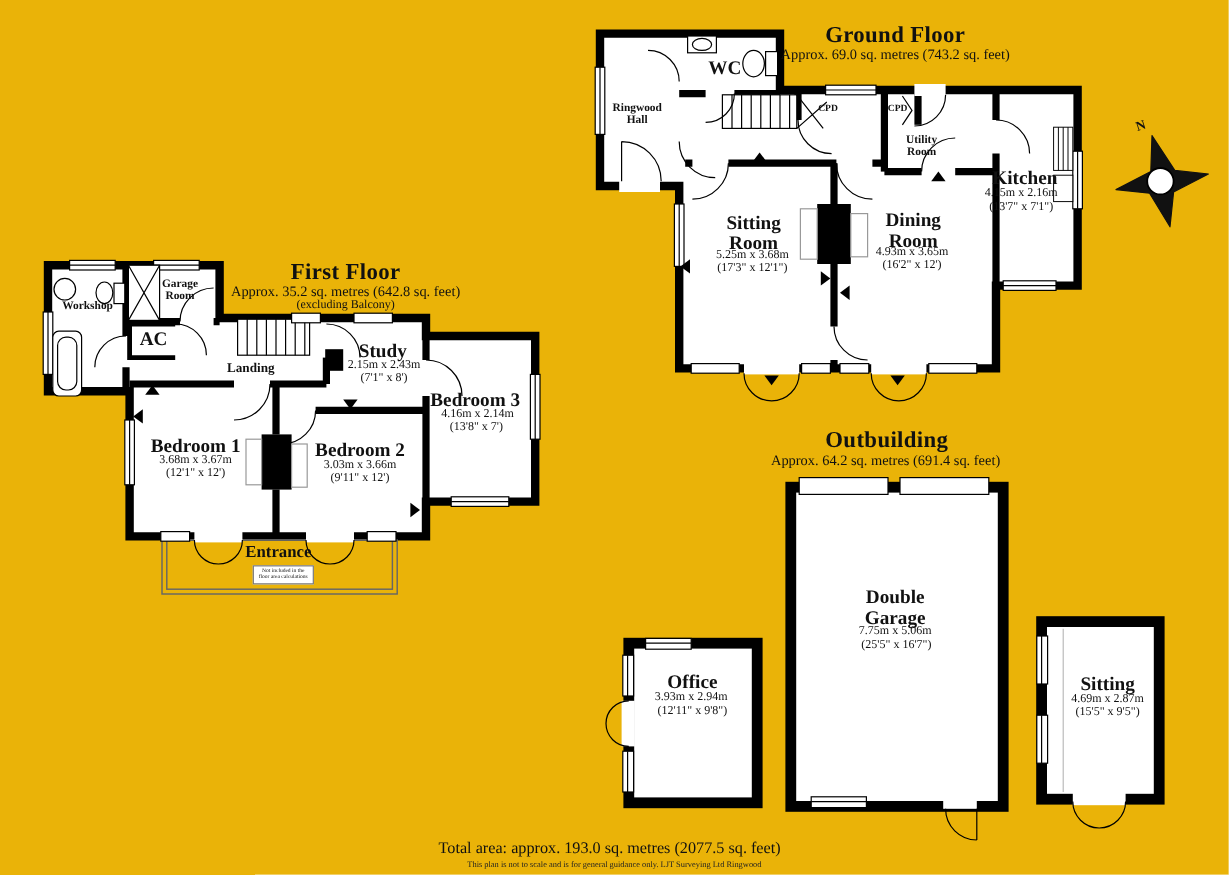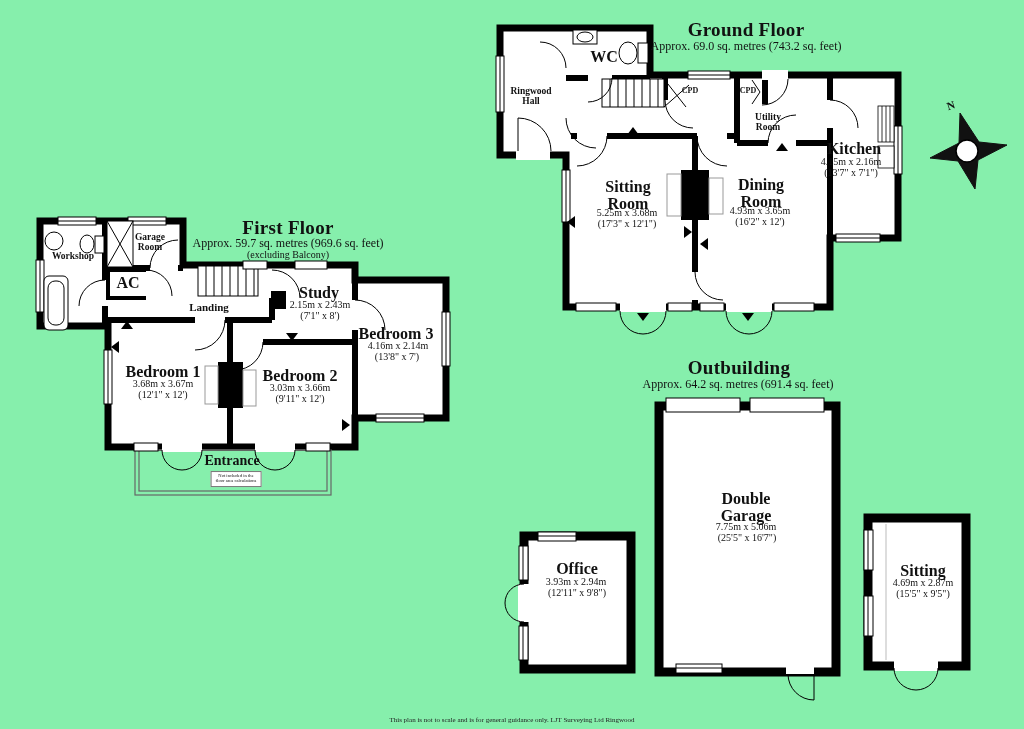--- a/index.html
+++ b/index.html
@@ -1,16 +1,16 @@
 <!DOCTYPE html>
 <html><head>
 <meta charset="utf-8">
 <style>
   html,body{margin:0;padding:0;background:#fff;}
-  .plan{position:relative;width:1024px;height:729px;background:#86efac;overflow:hidden;
+  .plan{position:relative;width:1024px;height:729px;background:#eab308;overflow:hidden;
         font-family:"Liberation Serif", serif; color:#1a1a1a;}
   .plan svg{position:absolute;left:0;top:0;}
   .lbl{position:absolute;transform:translate(-50%,-50%);text-align:center;
        white-space:pre-line;line-height:1.08;color:#111;}
   .title{font-size:19px;font-weight:bold;letter-spacing:.3px;}
   .sub{font-size:12px;}
   .note{font-size:10px;}
   .room{font-size:16px;font-weight:bold;}
   .room-lg{font-size:14px;font-weight:bold;}
   .room-sm{font-size:9.5px;font-weight:bold;}
@@ -260,21 +260,21 @@
   <div class="lbl room" style="left:628px;top:195px">Sitting
 Room</div>
   <div class="lbl dims" style="left:627px;top:213px">5.25m x 3.68m</div>
   <div class="lbl dims" style="left:627px;top:224px">(17'3" x 12'1")</div>
   <div class="lbl room" style="left:761px;top:193px">Dining
 Room</div>
   <div class="lbl dims" style="left:760px;top:211px">4.93m x 3.65m</div>
   <div class="lbl dims" style="left:760px;top:222px">(16'2" x 12')</div>
 
   <div class="lbl title" style="left:288px;top:228px">First Floor</div>
-  <div class="lbl sub" style="left:288px;top:243px">Approx. 59.7 sq. metres (969.6 sq. feet)</div>
+  <div class="lbl sub" style="left:288px;top:243px">Approx. 35.2 sq. metres (642.8 sq. feet)</div>
   <div class="lbl note" style="left:288px;top:255px">(excluding Balcony)</div>
   <div class="lbl room-sm" style="left:73px;top:256px">Workshop</div>
   <div class="lbl room-sm" style="left:150px;top:242px">Garage
 Room</div>
   <div class="lbl room" style="left:128px;top:283px">AC</div>
   <div class="lbl room-sm" style="left:209px;top:308px;font-size:11px">Landing</div>
   <div class="lbl room" style="left:319px;top:293px">Study</div>
   <div class="lbl dims" style="left:320px;top:305px">2.15m x 2.43m</div>
   <div class="lbl dims" style="left:320px;top:316px">(7'1" x 8')</div>
   <div class="lbl room" style="left:396px;top:334px">Bedroom 3</div>
@@ -297,14 +297,15 @@
   <div class="lbl dims" style="left:746px;top:527px">7.75m x 5.06m</div>
   <div class="lbl dims" style="left:747px;top:538px">(25'5" x 16'7")</div>
   <div class="lbl room" style="left:577px;top:569px">Office</div>
   <div class="lbl dims" style="left:576px;top:582px">3.93m x 2.94m</div>
   <div class="lbl dims" style="left:577px;top:593px">(12'11" x 9'8")</div>
   <div class="lbl room" style="left:923px;top:571px">Sitting</div>
   <div class="lbl dims" style="left:923px;top:583px">4.69m x 2.87m</div>
   <div class="lbl dims" style="left:923px;top:594px">(15'5" x 9'5")</div>
 
   <div class="lbl north" style="left:951px;top:106px">N</div>
+  <div class="lbl total" style="left:508px;top:707px">Total area: approx. 193.0 sq. metres (2077.5 sq. feet)</div>
   <div class="lbl disclaimer" style="left:512px;top:721px">This plan is not to scale and is for general guidance only. LJT Surveying Ltd Ringwood</div>
 </div>
 
 </body></html>

